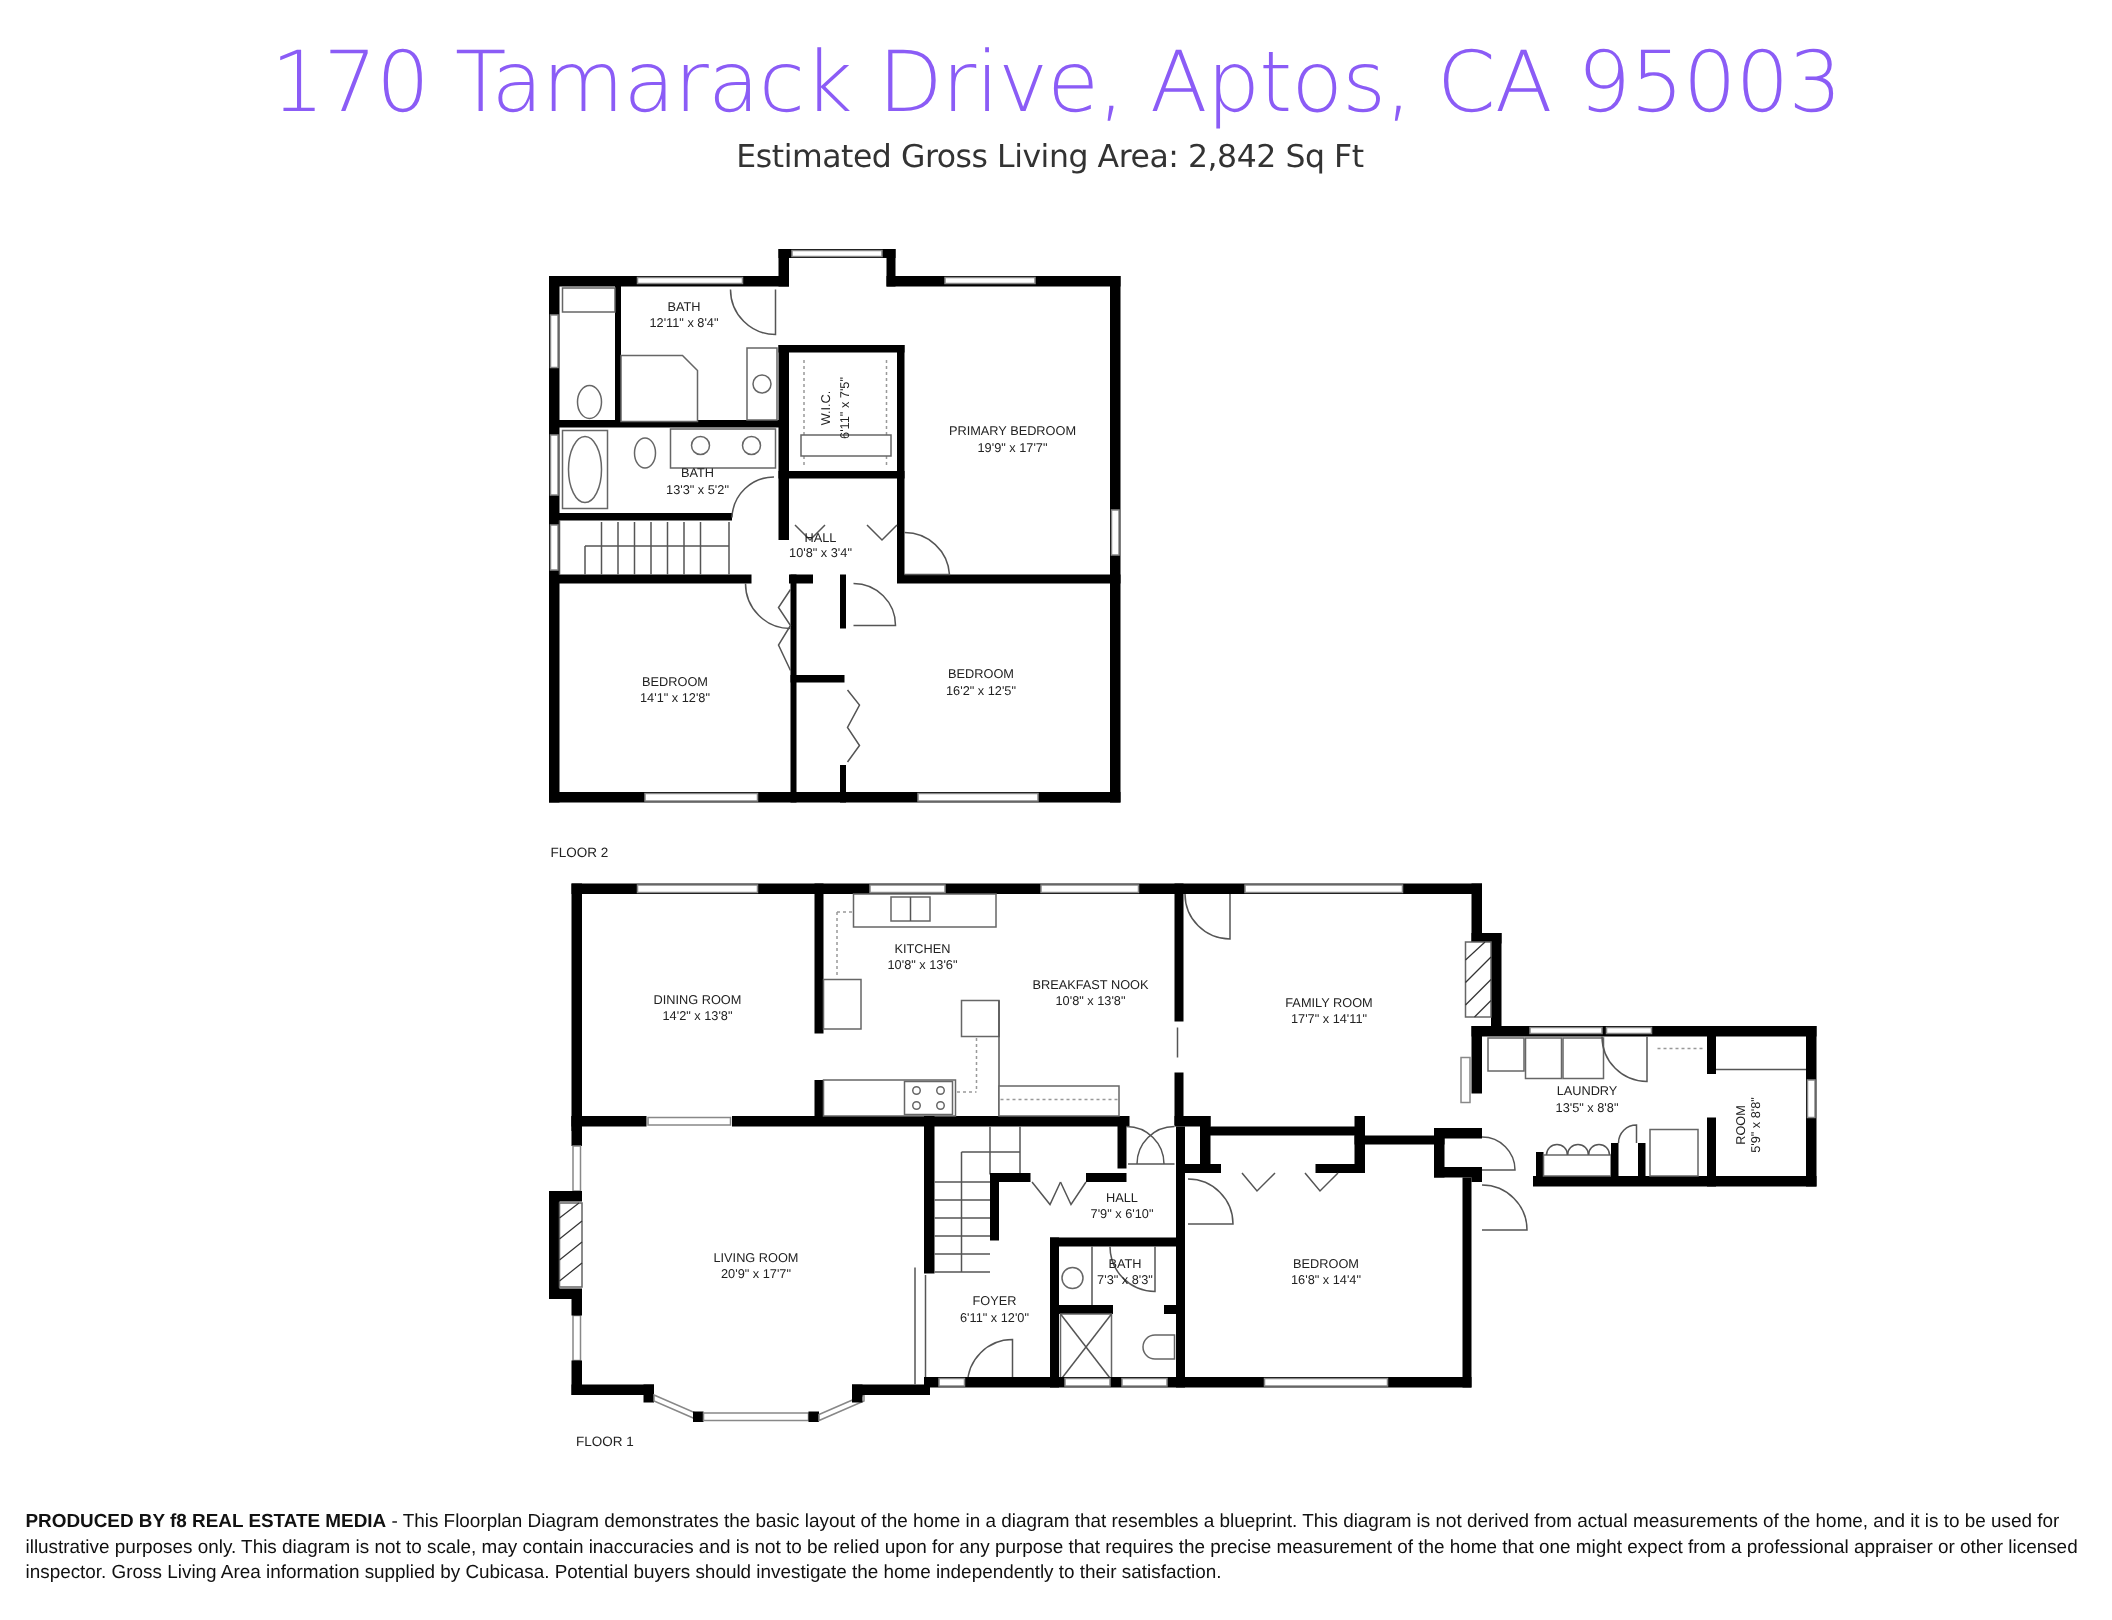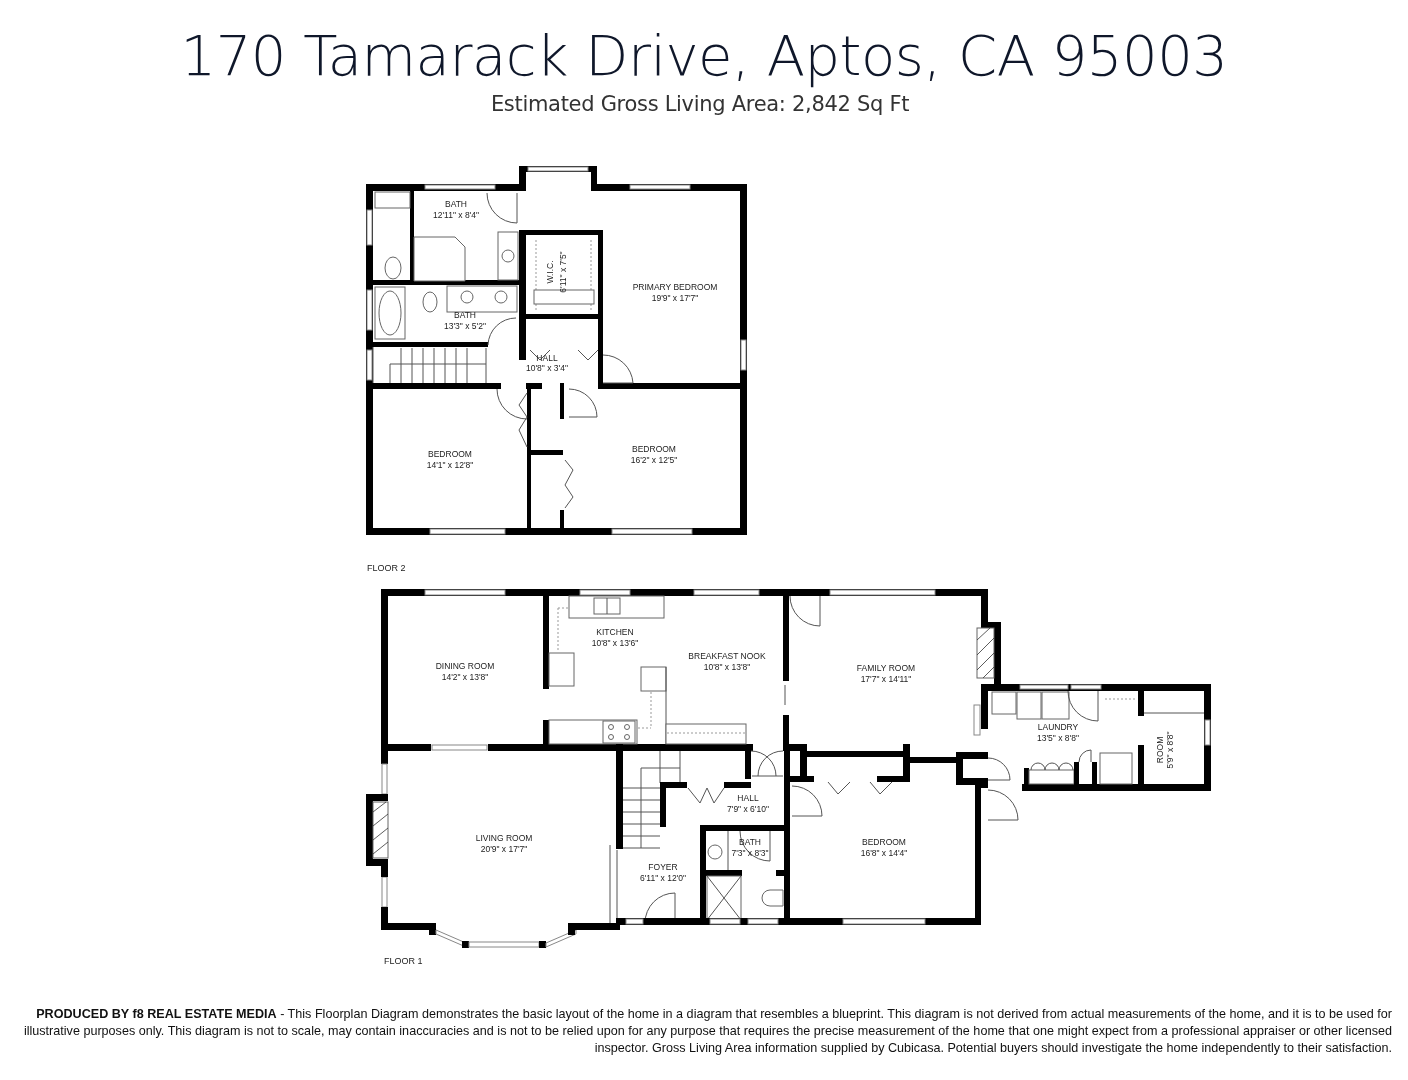--- a/index.html
+++ b/index.html
@@ -1,28 +1,28 @@
 <!DOCTYPE html>
 <html><head>
 <meta charset="utf-8">
 <style>
   html, body { margin: 0; padding: 0; background: #ffffff; }
   body { width: 1408px; height: 1080px; position: relative; overflow: hidden; font-family: "DejaVu Sans", sans-serif; color: #111; }
-  .title { position: absolute; top: 18px; left: 0; width: 1408px; text-align: center; font-family: "DejaVu Sans", sans-serif; font-weight: 300; font-size: 56px; letter-spacing: -0.5px; line-height: 76px; color: #0f172a; }
+  .title { position: absolute; top: 18px; left: 0; width: 1408px; text-align: center; font-family: "DejaVu Sans", sans-serif; font-weight: 300; font-size: 56px; letter-spacing: -0.5px; line-height: 76px; color: #8b5cf6; }
   .subtitle { position: absolute; top: 92px; left: 0; width: 1400px; text-align: center; font-family: "DejaVu Sans", sans-serif; font-size: 21px; color: #333; letter-spacing: -0.3px; }
   svg.plan { position: absolute; left: 0; top: 0; width: 1408px; height: 1000px; }
   .wall { fill: #000; }
   .thin { stroke: #555; stroke-width: 1; fill: none; }
   .win { fill: #fff; stroke: #888; stroke-width: 1; }
   .fixture { fill: #fff; stroke: #666; stroke-width: 1; }
   .dash { stroke: #999; stroke-width: 1; stroke-dasharray: 2 2; fill: none; }
   .hatch { stroke: #333; stroke-width: 0.8; }
   .room-label { font-family: "Liberation Sans", sans-serif; font-size: 8.5px; fill: #222; text-anchor: middle; }
   .floor-label { font-family: "Liberation Sans", sans-serif; font-size: 9px; fill: #222; }
-  .disclaimer { position: absolute; left: 17px; top: 1006px; width: 1375px; font-family: "Liberation Sans", sans-serif; font-size: 12.6px; line-height: 17px; color: #111; text-align: right; }
+  .disclaimer { position: absolute; left: 17px; top: 1006px; width: 1375px; font-family: "Liberation Sans", sans-serif; font-size: 12.6px; line-height: 17px; color: #111; }
   .disclaimer b { font-weight: bold; }
 </style>
 </head>
 <body>
 
 <div class="title">170 Tamarack Drive, Aptos, CA 95003</div>
 <div class="subtitle">Estimated Gross Living Area: 2,842 Sq Ft</div>
 
 <svg class="plan" viewBox="0 0 1408 1000" xmlns="http://www.w3.org/2000/svg">
 

